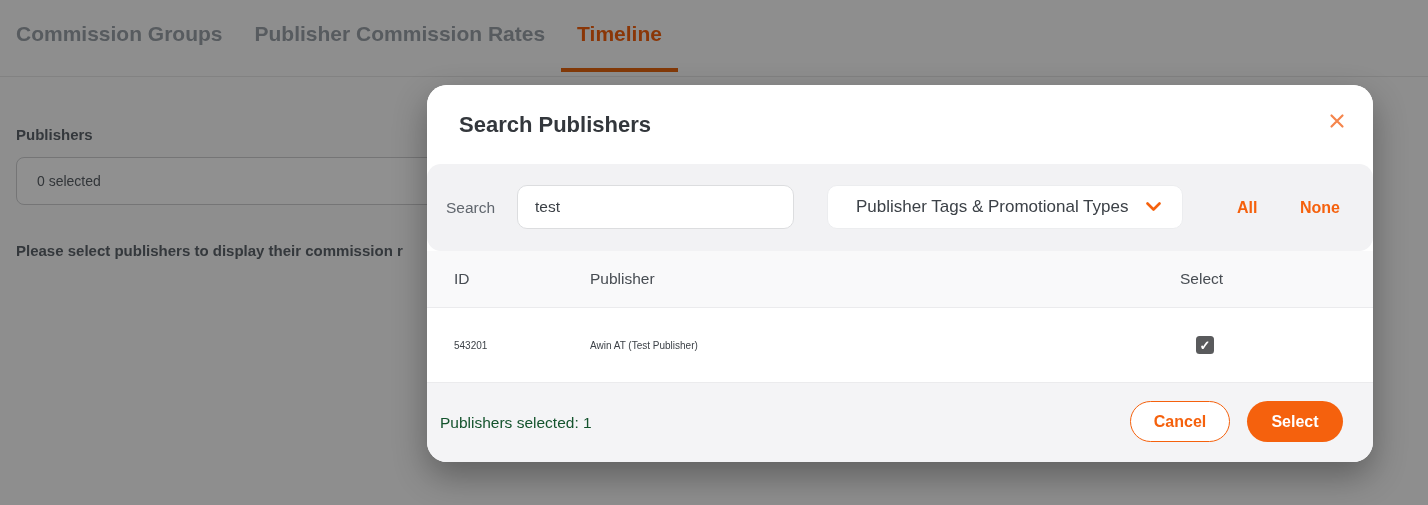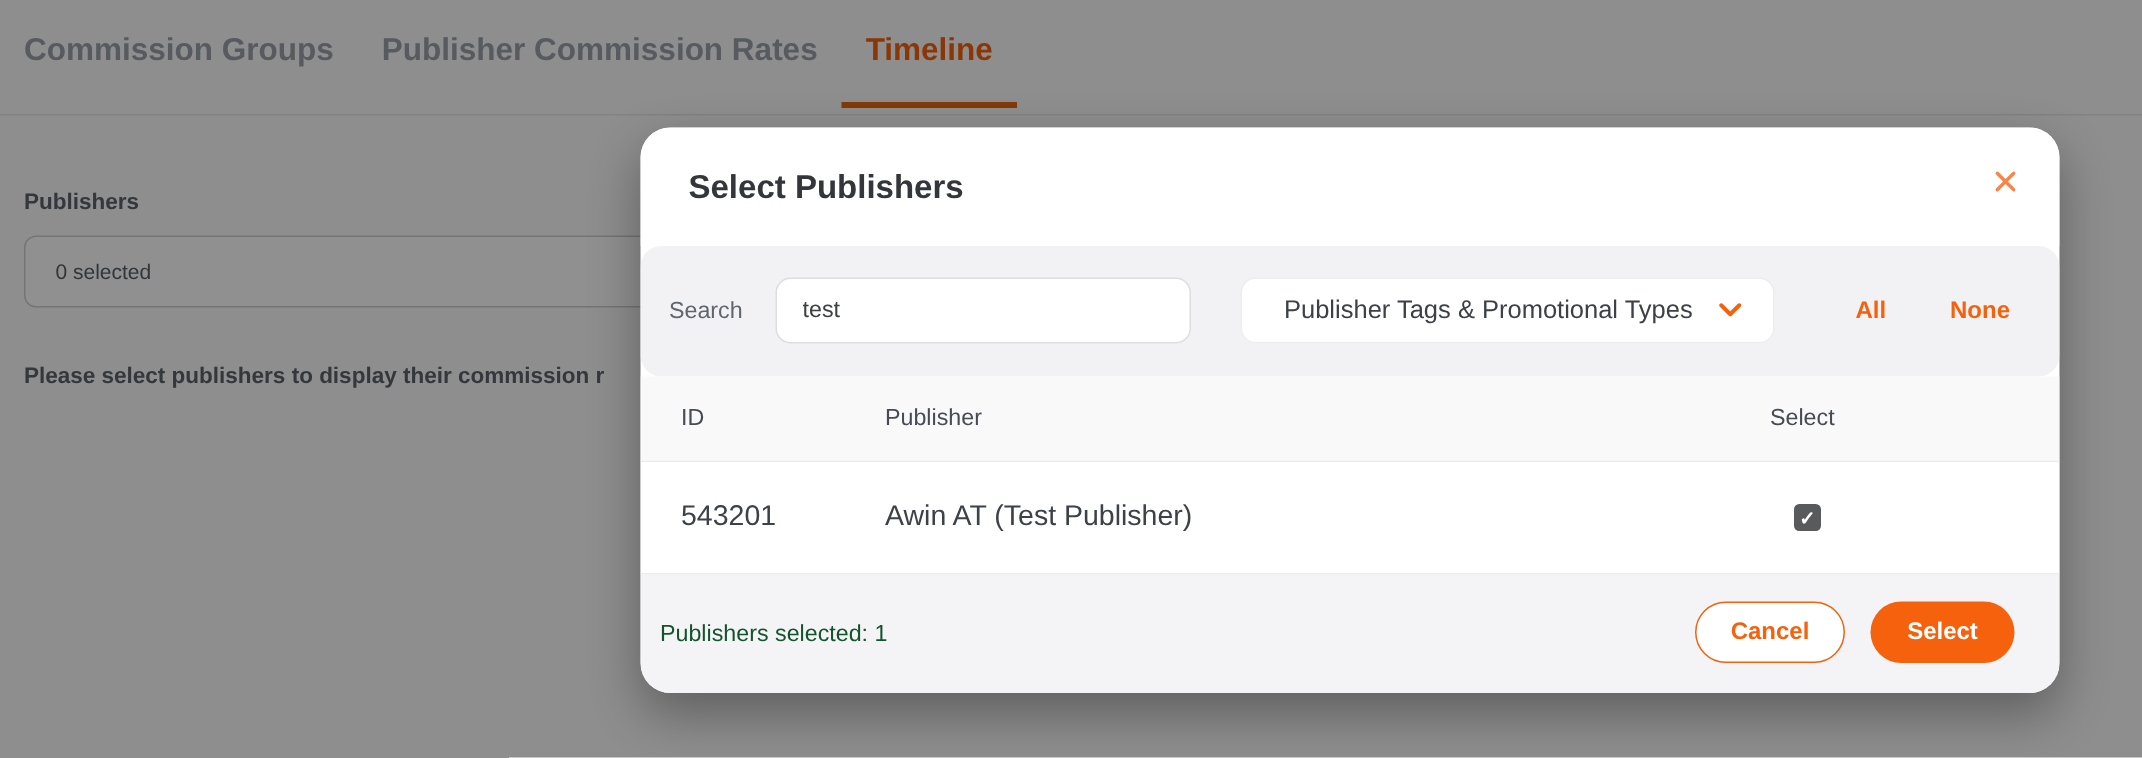--- a/index.html
+++ b/index.html
@@ -52,21 +52,21 @@
   .f-none { position:absolute; left:873px; top:50%; transform:translateY(-50%);
             font-size:16px; font-weight:bold; color:#f5610d; background:none; border:none; cursor:pointer;
             font-family:"Liberation Sans", sans-serif; }
 
   .m-thead { position:absolute; top:166px; left:0; right:0; height:56px; background:#f9f9fa; }
   .m-thead .cell { position:absolute; top:50%; transform:translateY(-50%);
                    font-size:15.5px; color:#474c52; }
   .m-row { position:absolute; top:222px; left:0; right:0; height:76px; background:#ffffff;
            border-top:1px solid #ebebed; border-bottom:1px solid #ebebed; }
   .m-row .cell { position:absolute; top:50%; transform:translateY(-50%);
-                 font-size:19px; color:#3d4248; }
+                 font-size:10px; color:#3d4248; }
   .col-id { left:27px; }
   .col-publisher { left:163px; }
   .col-select { left:753px; }
   .checkbox { position:absolute; left:769px; top:50%; transform:translateY(-50%);
               width:18px; height:18px; background:#595a5c; border-radius:3.5px; cursor:pointer;
               display:flex; align-items:center; justify-content:center; }
   .checkbox span { color:#ffffff; font-size:13px; font-weight:bold; line-height:1; }
 
   .m-footer { position:absolute; top:298px; left:0; right:0; height:79px; background:#f4f4f6; }
   .foot-text { position:absolute; left:13px; top:50%; transform:translateY(-50%);
@@ -97,21 +97,21 @@
     </div>
 
     <div class="helper">Please select publishers to display their commission r</div>
   </div>
 
   <div class="overlay"></div>
 
   <div class="modal">
 
     <div class="m-header">
-      <div class="m-title">Select Publishers</div>
+      <div class="m-title">Search Publishers</div>
       <button class="m-close">
         <span style="display:flex;">
           <svg width="16" height="16" viewBox="0 0 16 16">
             <path d="M2.5 2.5 L13.5 13.5 M13.5 2.5 L2.5 13.5" stroke="#f5854c" stroke-width="2.2" stroke-linecap="round" fill="none"></path>
           </svg>
         </span>
       </button>
     </div>
 
     <div class="m-filter">

